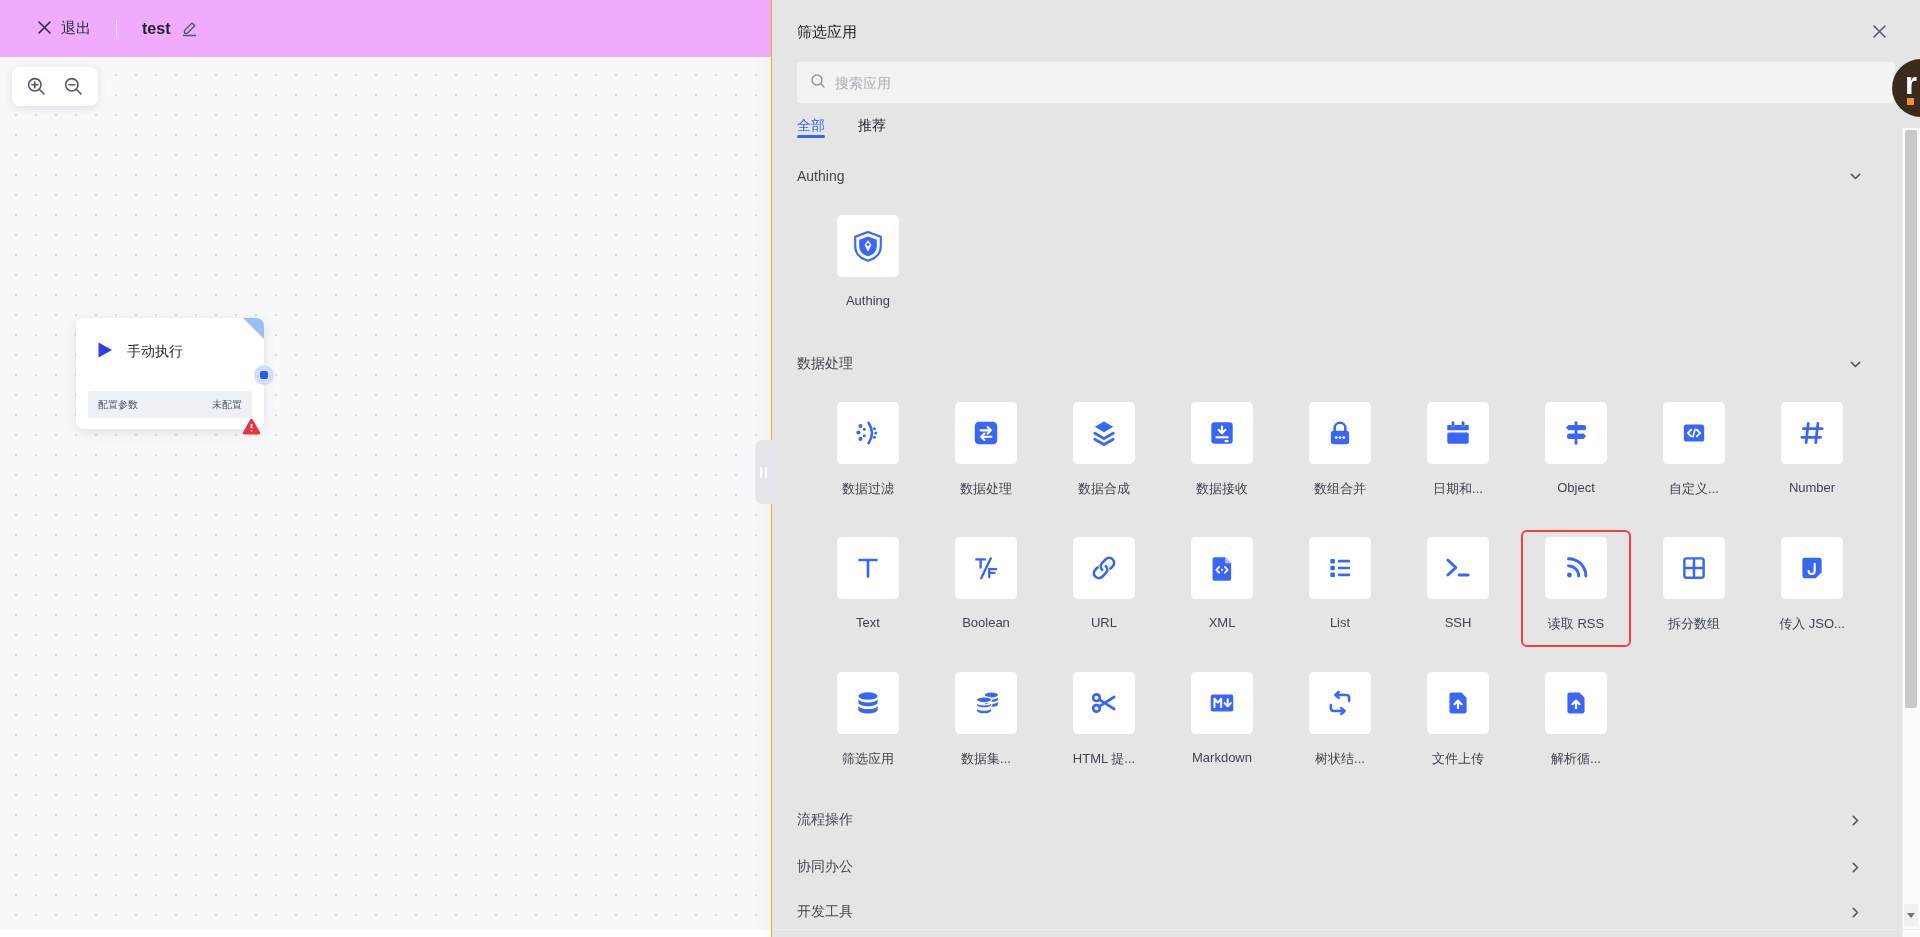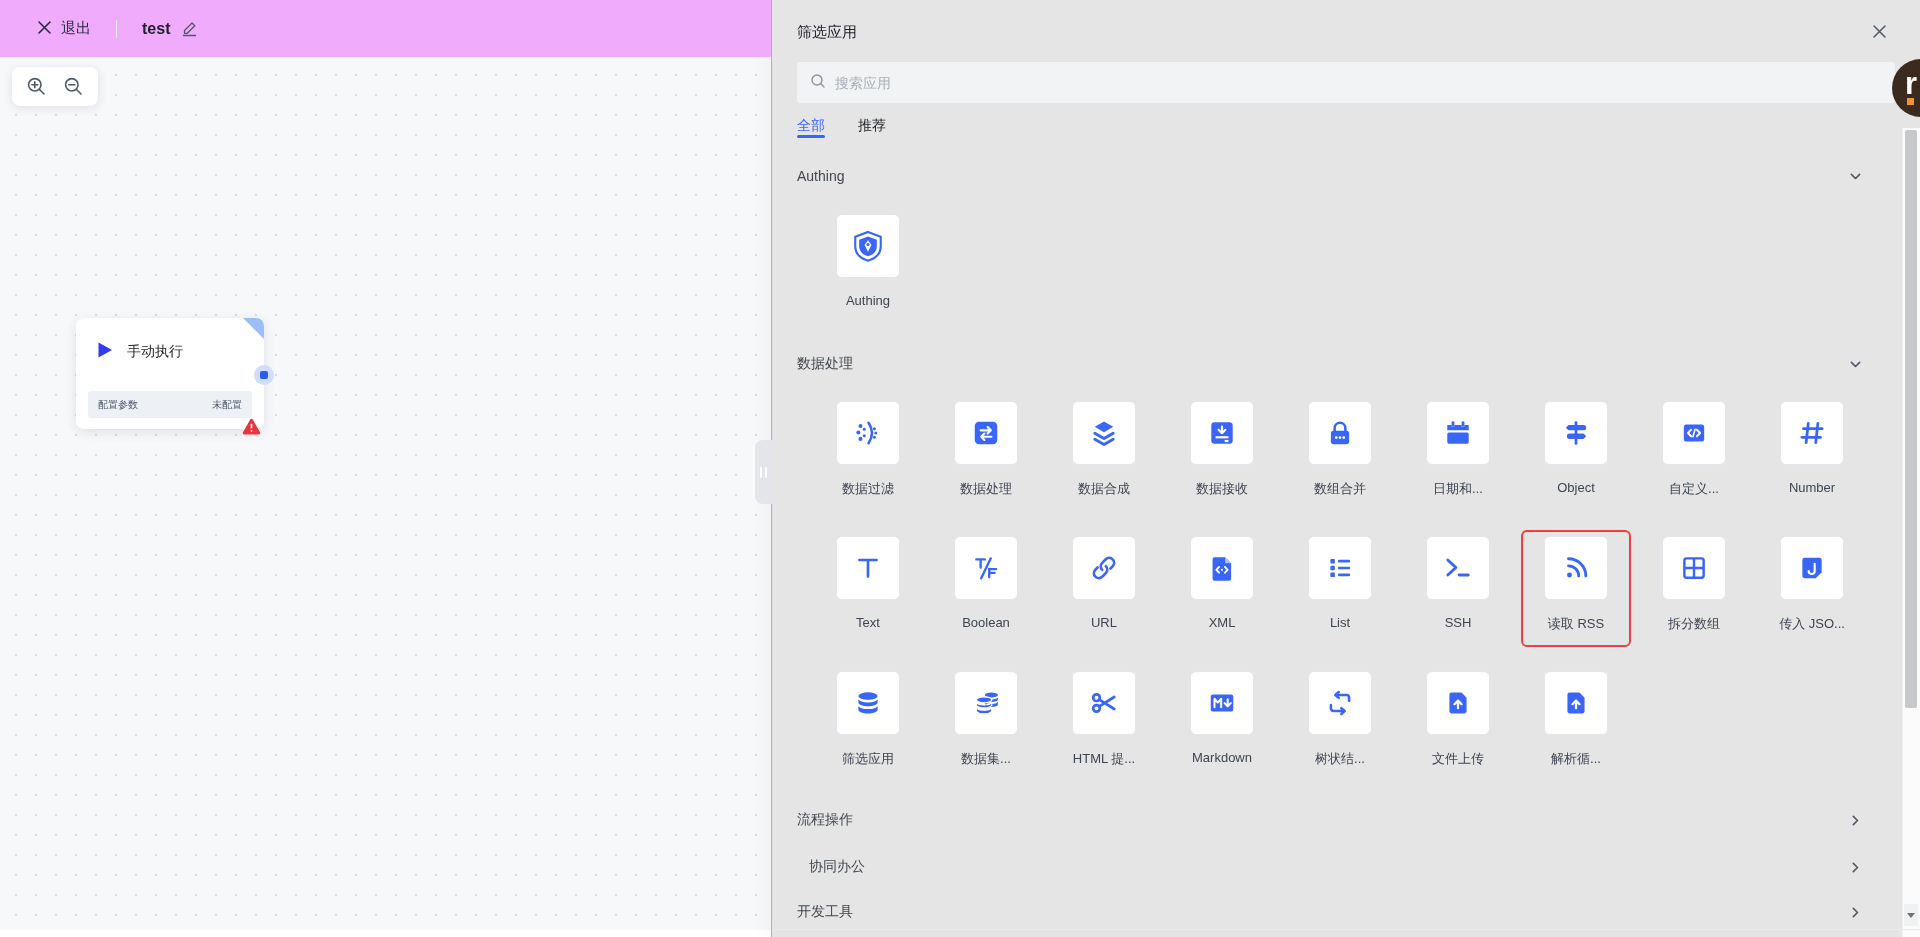--- a/index.html
+++ b/index.html
@@ -543,21 +543,21 @@
         </div>
       </div>
       <div class="section-header" style="margin-top: 41px;">
         <span class="section-title">流程操作</span>
         <span class="chev right">
           <svg width="13" height="13" viewBox="0 0 12 12" fill="none" stroke="#4e5969" stroke-width="1.5" stroke-linecap="round" stroke-linejoin="round">
             <path d="M2.2 4 L6 7.8 9.8 4"></path>
           </svg>
         </span>
       </div>
-      <div class="section-header" style="margin-top: 27px; margin-left: 12px;">
+      <div class="section-header" style="margin-top: 27px;">
         <span class="section-title">协同办公</span>
         <span class="chev right">
           <svg width="13" height="13" viewBox="0 0 12 12" fill="none" stroke="#4e5969" stroke-width="1.5" stroke-linecap="round" stroke-linejoin="round">
             <path d="M2.2 4 L6 7.8 9.8 4"></path>
           </svg>
         </span>
       </div>
       <div class="section-header" style="margin-top: 25px;">
         <span class="section-title">开发工具</span>
         <span class="chev right">

